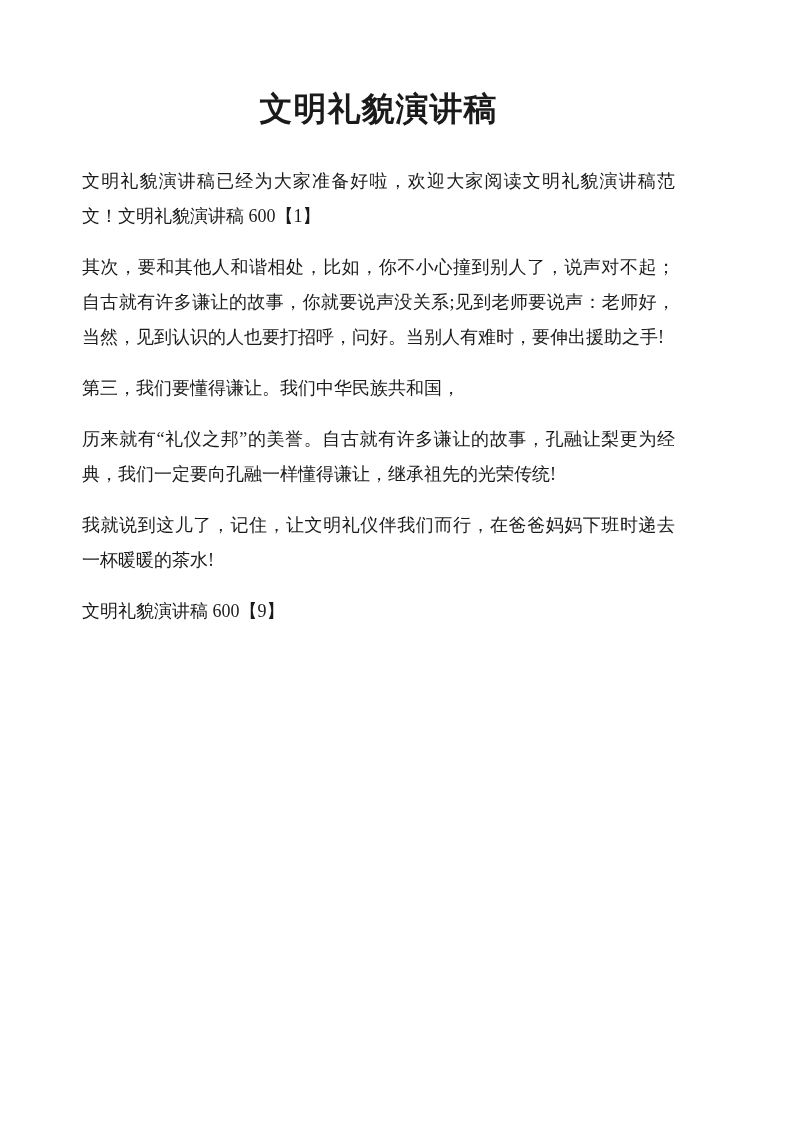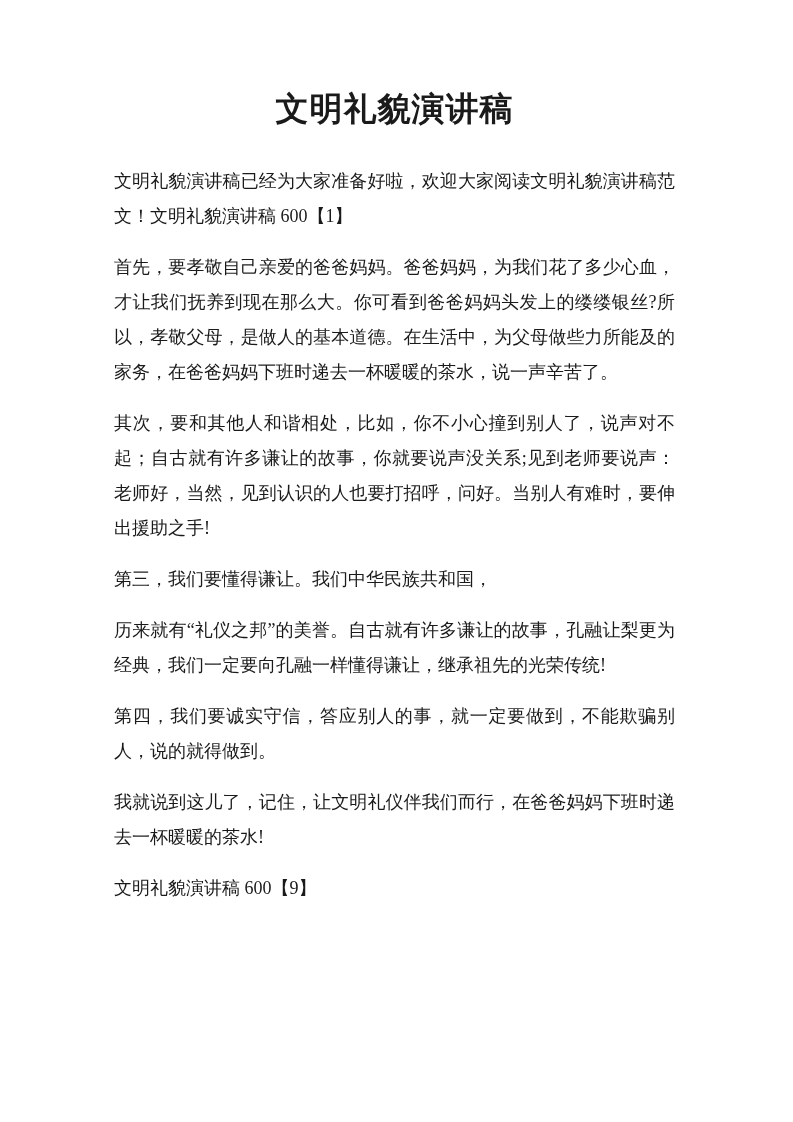--- a/index.html
+++ b/index.html
@@ -6,21 +6,21 @@
     margin: 0;
     padding: 0;
     background: #ffffff;
   }
   .page {
     position: relative;
     width: 793px;
     height: 1122px;
     background: #ffffff;
     box-sizing: border-box;
-    padding: 84px 118px 0 114px;
+    padding: 84px 118px 0 82px;
     color: #1a1a1a;
     font-family: "Liberation Serif", "DejaVu Serif", serif;
     overflow: hidden;
   }
   .doc-title {
     font-size: 33px;
     font-weight: bold;
     text-align: center;
     line-height: 50px;
     margin: 0 0 30px 0;
@@ -36,26 +36,24 @@
 </style>
 </head>
 <body>
 
 <div class="page">
   <h1 class="doc-title">文明礼貌演讲稿</h1>
 
   <p class="doc-paragraph">文明礼貌演讲稿已经为大家准备好啦，欢迎大家阅读文明礼貌演讲稿范文！文明礼貌演讲稿 600【1】</p>
 
 
-  <p class="doc-paragraph">首先，要孝敬自己亲爱的爸爸妈妈。爸爸妈妈，为我们花了多少心血，才让我们抚养到现在那么大。你可看到爸爸妈妈头发上的缕缕银丝?所以，孝敬父母，是做人的基本道德。在生活中，为父母做些力所能及的家务，在爸爸妈妈下班时递去一杯暖暖的茶水，说一声辛苦了。</p>
 
   <p class="doc-paragraph">其次，要和其他人和谐相处，比如，你不小心撞到别人了，说声对不起；自古就有许多谦让的故事，你就要说声没关系;见到老师要说声：老师好，当然，见到认识的人也要打招呼，问好。当别人有难时，要伸出援助之手!</p>
 
   <p class="doc-paragraph">第三，我们要懂得谦让。我们中华民族共和国，</p>
 
   <p class="doc-paragraph">历来就有“礼仪之邦”的美誉。自古就有许多谦让的故事，孔融让梨更为经典，我们一定要向孔融一样懂得谦让，继承祖先的光荣传统!</p>
 
-  <p class="doc-paragraph">第四，我们要诚实守信，答应别人的事，就一定要做到，不能欺骗别人，说的就得做到。</p>
 
   <p class="doc-paragraph">我就说到这儿了，记住，让文明礼仪伴我们而行，在爸爸妈妈下班时递去一杯暖暖的茶水!</p>
 
   <p class="doc-paragraph">文明礼貌演讲稿 600【9】</p>
 </div>
 
 </body></html>

